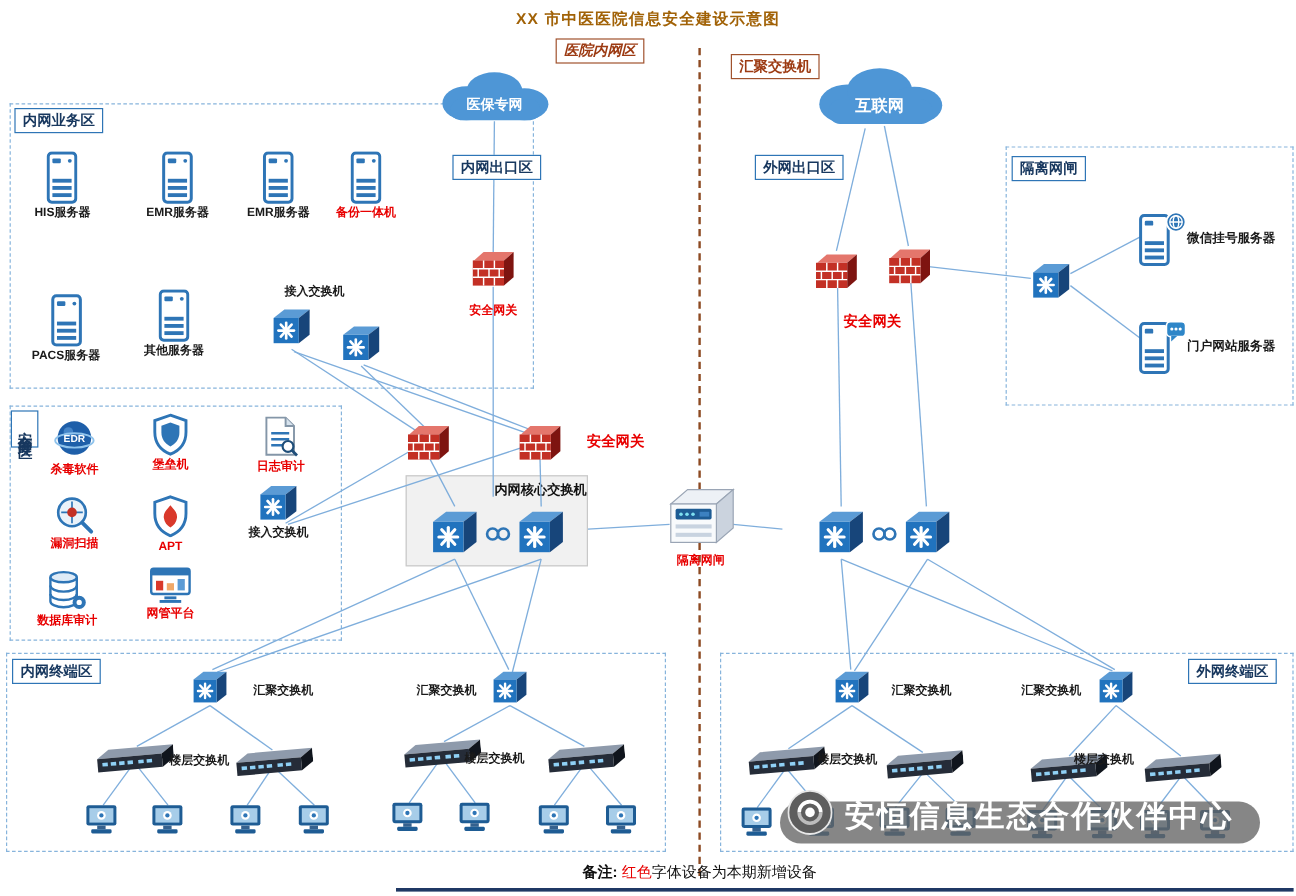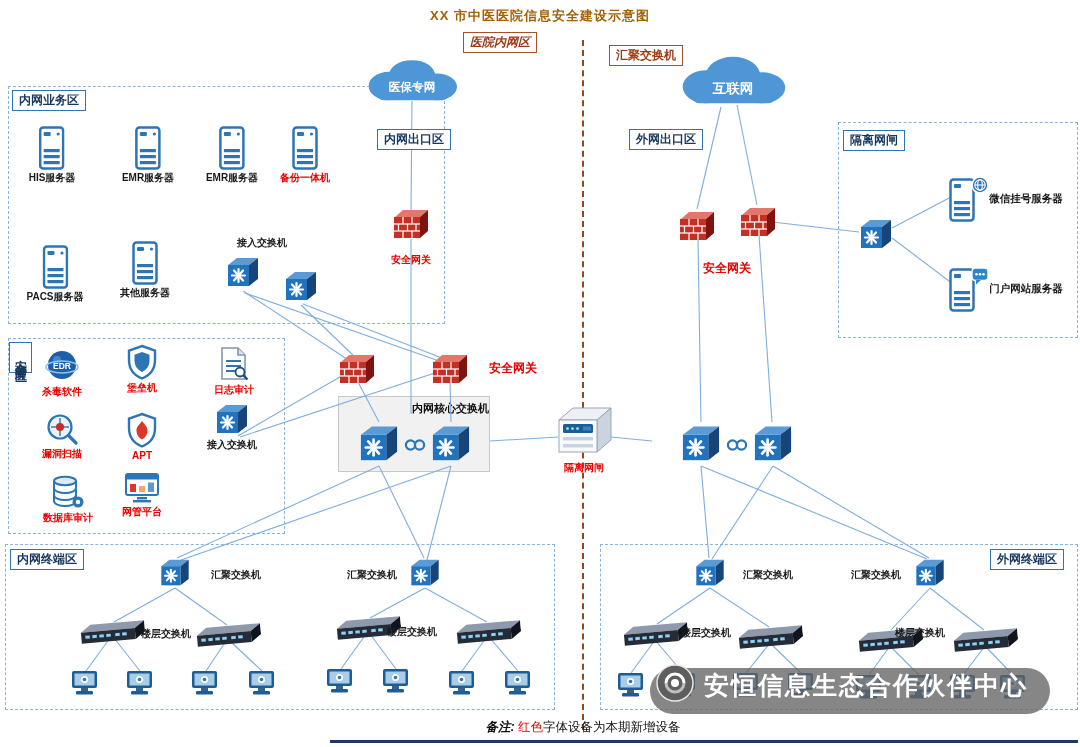--- a/index.html
+++ b/index.html
@@ -12,24 +12,24 @@
 .group{position:absolute;background:#F1F1F1;border:1px solid #C8C8C8;z-index:1;}
 .group span{position:absolute;top:4px;left:0;width:100%;text-align:right;font-size:11px;font-weight:600;color:#111;}
 .zlabel{position:absolute;background:#fff;border:1px solid #2E75B6;color:#17375E;font-weight:700;font-size:12px;line-height:1.25;padding:2px 6px;z-index:3;white-space:nowrap;}
 .zlabel.brown{border-color:#A0522D;color:#9C3A12;}
 .zlabel.vert{writing-mode:vertical-rl;text-orientation:upright;padding:7px 3px;letter-spacing:3px;}
 .node{position:absolute;transform:translateX(-50%);display:flex;flex-direction:column;align-items:center;z-index:3;}
 .node svg{display:block;}
 .nlabel{margin-top:2px;font-size:10px;font-weight:700;color:#1a1a1a;white-space:nowrap;line-height:1.2;}
 .red{color:#E80000!important;}
 .tnode{position:absolute;transform:translateX(-50%);font-size:10px;font-weight:700;color:#1a1a1a;white-space:nowrap;z-index:3;}
-.watermark{position:absolute;left:650px;top:668px;height:46px;display:flex;align-items:center;gap:10px;padding:0 22px 12px 6px;background:rgba(100,100,100,0.78);border-radius:24px;z-index:5;}
+.watermark{position:absolute;left:650px;top:668px;height:35px;display:flex;align-items:center;gap:10px;padding:0 22px 12px 6px;background:rgba(100,100,100,0.78);border-radius:24px;z-index:5;}
 .wtext{color:#fff;font-size:25px;font-weight:700;letter-spacing:2px;white-space:nowrap;}
 .note{position:absolute;left:583px;top:719px;transform:translateX(-50%);font-size:12.5px;color:#111;z-index:4;white-space:nowrap;}
-.note b{font-weight:700;font-style:italic;}
+.note b{font-weight:700;}
 .bottom-line{position:absolute;left:330px;top:740px;width:748px;height:2.5px;background:#1F3864;z-index:4;}
 </style>
 </head>
 <body>
 
 <div class="stage" id="stage">
   <div class="title">XX 市中医医院信息安全建设示意图</div>
   <svg id="edges">
       <line x1="412" y1="101" x2="411" y2="211" stroke="#7FAEDC" stroke-width="1.1"></line>
       <line x1="411" y1="239" x2="411" y2="414" stroke="#7FAEDC" stroke-width="1.1"></line>
@@ -303,21 +303,21 @@
         <rect x="2" y="9" width="21" height="21" fill="#2173BE"></rect>
         <g stroke="#fff" stroke-width="2.2" stroke-linecap="round">
           <line x1="12.5" y1="13" x2="12.5" y2="26"></line>
           <line x1="6" y1="19.5" x2="19" y2="19.5"></line>
           <line x1="8" y1="14.5" x2="17" y2="24.5"></line>
           <line x1="17" y1="14.5" x2="8" y2="24.5"></line>
         </g>
       </svg>
       <span class="nlabel">接入交换机</span>
     </div>
-    <div class="node" style="left: 68px; top: 474px;">
+    <div class="node" style="left: 56px; top: 474px;">
       <svg width="34" height="36" viewBox="0 0 34 36">
         <path d="M3 7 V27 C3 29.8 8 32 14 32 C20 32 25 29.8 25 27 V7" fill="#fff" stroke="#2E75B6" stroke-width="2"></path>
         <ellipse cx="14" cy="7" rx="11" ry="4.2" fill="#DEEBF7" stroke="#2E75B6" stroke-width="2"></ellipse>
         <path d="M3 14 C3 16.8 8 19 14 19 C20 19 25 16.8 25 14" fill="none" stroke="#2E75B6" stroke-width="2"></path>
         <path d="M3 21 C3 23.8 8 26 14 26 C20 26 25 23.8 25 21" fill="none" stroke="#2E75B6" stroke-width="2"></path>
         <circle cx="27" cy="28" r="5.5" fill="#2E75B6"></circle>
         <circle cx="27" cy="28" r="2.2" fill="#fff"></circle>
       </svg>
       <span class="nlabel red">数据库审计</span>
     </div>

